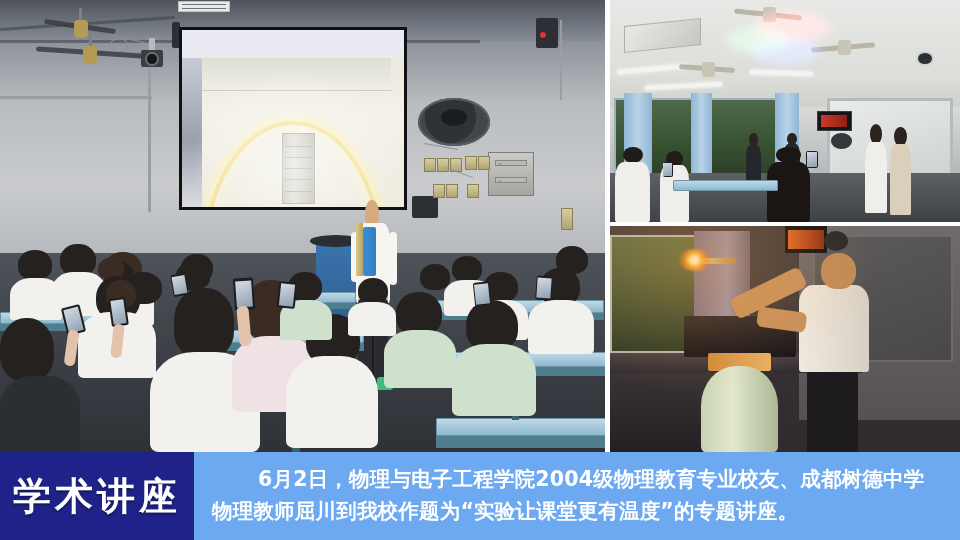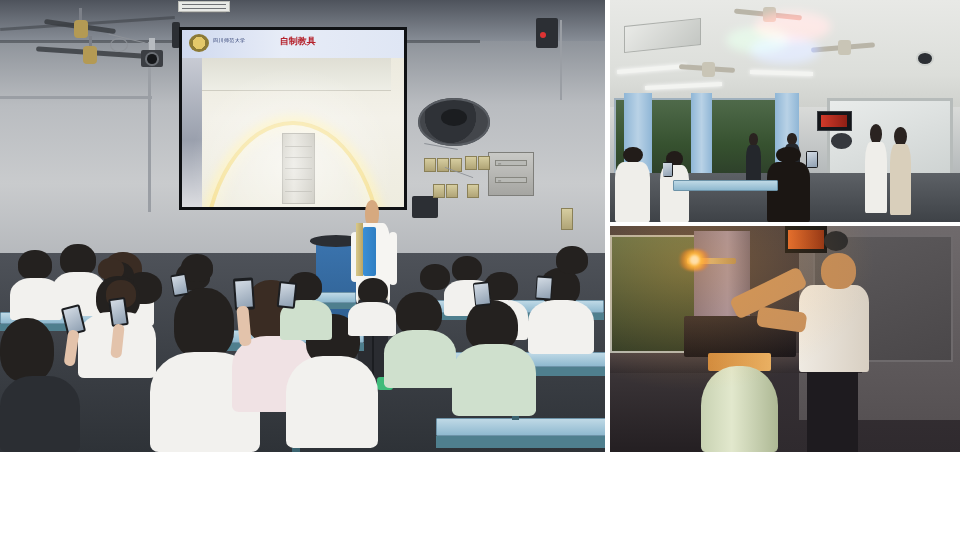--- a/index.html
+++ b/index.html
@@ -305,25 +305,20 @@
             <div class="cabinet">
               <i style="top:18%"></i>
                 <i style="top:34%"></i>
                 <i style="top:50%"></i>
                 <i style="top:66%"></i>
                 <i style="top:82%"></i>
             </div>
             <div class="slide-left"></div>
             <div class="glow"></div>
           </div>
-          <div class="hdr">
-            <div class="logo"></div>
-            <div class="logo-txt">四川师范大学</div>
-            <div class="hdr-title">自制教具</div>
-          </div>
         </div>
       </div>
 
       <div class="wallfan" style="left:418px;top:98px;width:72px;height:48px;"></div>
 
       <div class="panel-box" style="left:488px;top:152px;width:46px;height:44px;">
         <div class="plate" style="top:16%">
             <span>⎓</span>
           </div>
         <div class="plate" style="top:56%">
@@ -569,14 +564,22 @@
         <div class="a1"></div>
         <div class="a2"></div>
       </div>
       <div class="ex-rod"></div>
       <div class="ex-spark"></div>
       <div class="warmlight"></div>
     </div>
 
   </div>
 
+  <div class="banner">
+    <div class="banner-badge" style="background:#1f2389">
+      <span>学术讲座</span>
+    </div>
+    <div class="banner-text" style="background:#6ca9f0">
+      <p style="color: rgb(255, 255, 255);">6月2日，物理与电子工程学院2004级物理教育专业校友、成都树德中学物理教师屈川到我校作题为“实验让课堂更有温度”的专题讲座。</p>
+    </div>
+  </div>
 
 </div>
 
 </body></html>

